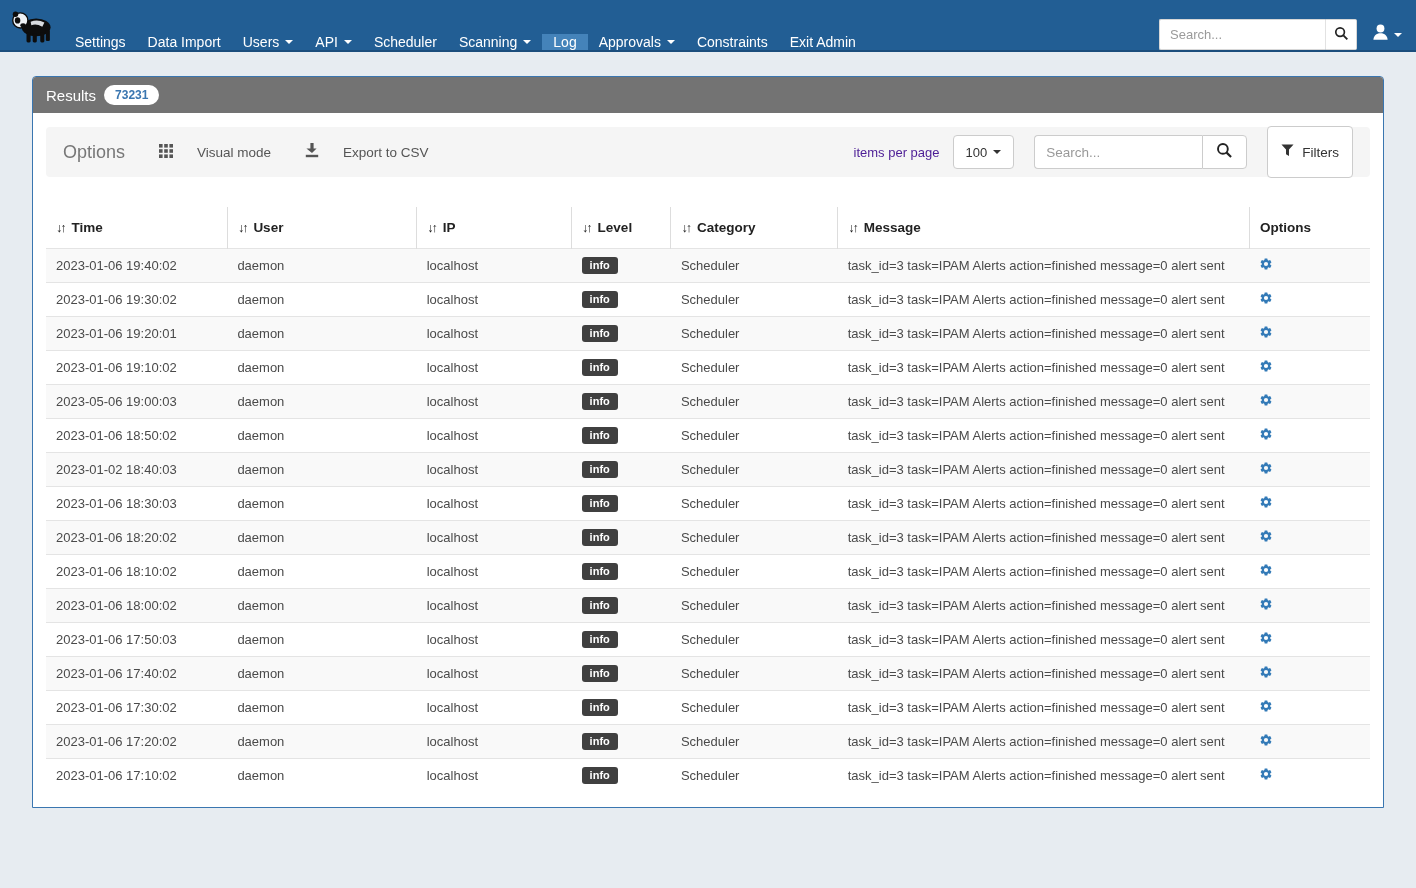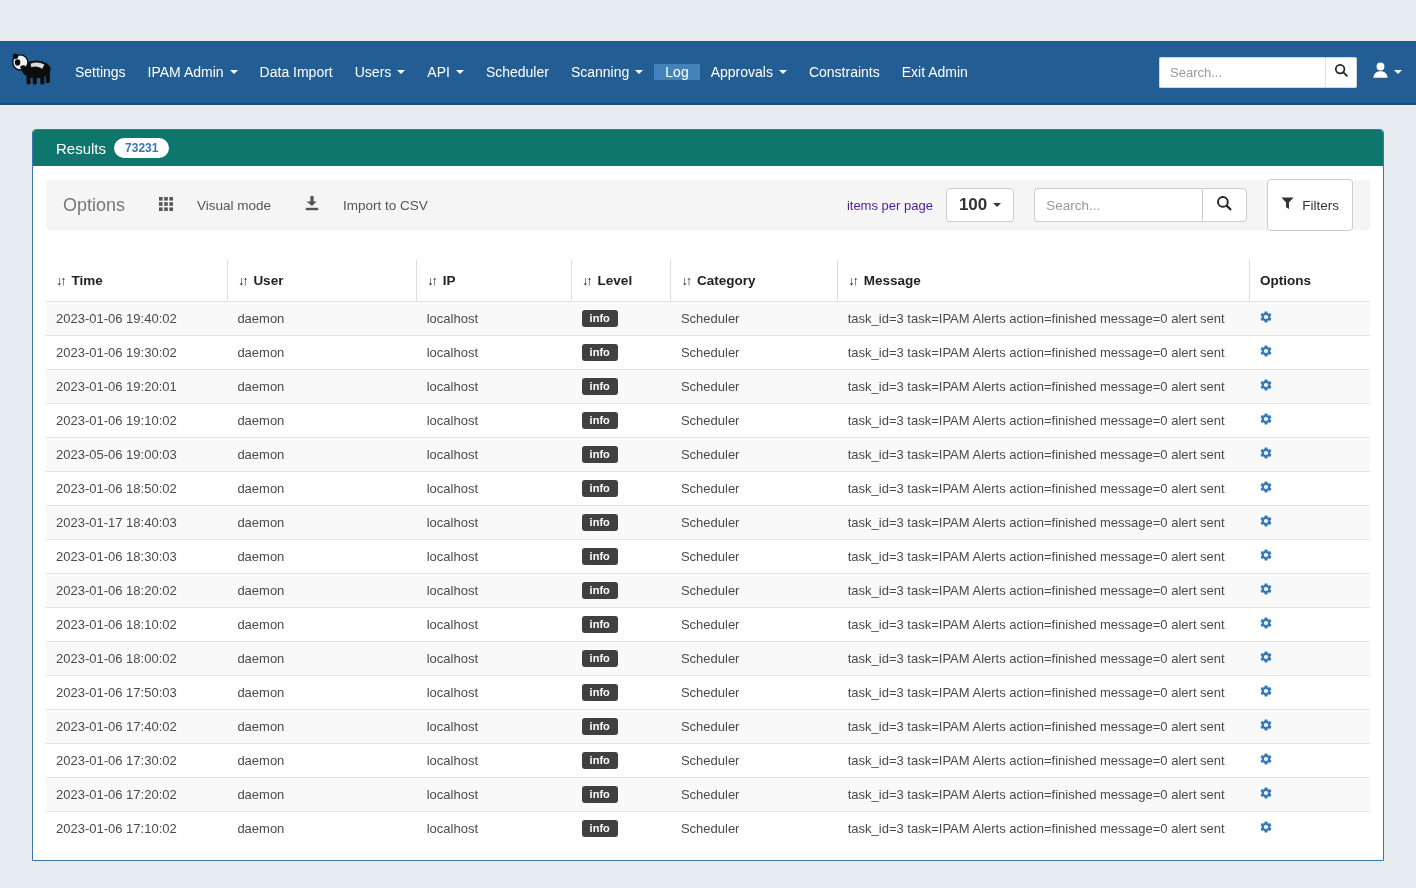--- a/index.html
+++ b/index.html
@@ -5,26 +5,25 @@
   * { box-sizing: border-box; margin: 0; padding: 0; }
   html, body { width: 1416px; height: 888px; overflow: hidden; }
   body {
     font-family: "Liberation Sans", "DejaVu Sans", sans-serif;
     background: #e7ecf1;
     color: #333;
   }
 
   
   .navbar {
-    height: 64px;
+    height: 52px;
     background: #225e94;
     border-bottom: 2px solid #1b4d7c;
     display: flex;
-    align-items: center;
-    margin-top: 41px;
+    align-items: flex-end;
   }
   .navbar-logo {
     width: 64px;
     display: flex; align-items: center; justify-content: center;
     cursor: pointer;
   }
   .navbar-menu { display: flex; align-items: stretch; }
   .nav-item {
     display: flex; align-items: center;
     padding: 0 11px;
@@ -84,23 +83,23 @@
   .page-title { font-size: 19px; color: #72767b; font-weight: normal; }
 
   
   .panel {
     margin-top: 24px;
     border: 1px solid #3a76b0;
     border-radius: 4px 4px 0 0;
     background: #ffffff;
   }
   .panel-heading {
-    background: #0f766e;
+    background: #737373;
     color: #ffffff;
-    padding: 8px 23px;
+    padding: 8px 13px;
     border-radius: 3px 3px 0 0;
     display: flex; align-items: center;
     font-size: 15px;
   }
   .count-badge {
     margin-left: 8px;
     background: #ffffff;
     color: #3a76b0;
     font-size: 12px;
     font-weight: bold;
@@ -127,26 +126,25 @@
     background: none; border: none; font-family: inherit;
   }
   .options-spacer { flex: 1; }
   .ipp-label { font-size: 13px; color: #4c1d95; margin-right: 13px; }
   .ipp-select {
     height: 34px;
     background: #fff;
     border: 1px solid #ccc;
     border-radius: 4px;
     padding: 0 12px;
-    font-size: 17px; color: #333;
+    font-size: 13px; color: #333;
     display: flex; align-items: center;
     cursor: pointer;
     margin-right: 20px;
     font-family: inherit;
-    font-weight: bold;
   }
   .ipp-select .caret { border-top-color: #333; }
   .table-search-group { display: flex; align-items: stretch; margin-right: 20px; }
   .table-search-input {
     width: 168px; height: 34px;
     border: 1px solid #ccc; border-right: none;
     border-radius: 4px 0 0 4px;
     padding: 0 11px;
     font-size: 13.5px; color: #333;
     font-family: inherit;
@@ -244,24 +242,20 @@
         <path d="M30 16 Q40 12 50 17 L47 23 Q38 18 31 21 Z" fill="#eef2f6" opacity="0.9"></path>
       </svg>
     </span>
   </div>
   <div class="navbar-menu">
       <a class="nav-item">
     <span>Settings</span>
 
   </a>
       <a class="nav-item">
-    <span>IPAM Admin</span>
-    <span class="caret"></span>
-  </a>
-      <a class="nav-item">
     <span>Data Import</span>
 
   </a>
       <a class="nav-item">
     <span>Users</span>
     <span class="caret"></span>
   </a>
       <a class="nav-item">
     <span>API</span>
     <span class="caret"></span>
@@ -347,21 +341,21 @@
           <span>Visual mode</span>
         </button>
 
         <button class="toolbar-link">
           <span>
             <svg width="14" height="15" viewBox="0 0 14 15">
               <path d="M5.4 0h3.2v5.4h3L7 10 1.4 5.4h4z" fill="#555"></path>
               <rect x="0.8" y="11.8" width="12.4" height="2.4" fill="#555"></rect>
             </svg>
           </span>
-          <span>Import to CSV</span>
+          <span>Export to CSV</span>
         </button>
 
         <span class="options-spacer"></span>
 
         <span class="ipp-label">items per page</span>
         <button class="ipp-select">
           <span>100</span>
           <span class="caret"></span>
         </button>
 
@@ -519,21 +513,21 @@
       <button class="gear-btn">
         <span>
           <svg width="14" height="14" viewBox="0 0 24 24" fill="#337ab7">
             <path d="M19.14 12.94c.04-.3.06-.61.06-.94 0-.32-.02-.64-.07-.94l2.03-1.58a.49.49 0 0 0 .12-.61l-1.92-3.32a.49.49 0 0 0-.59-.22l-2.39.96c-.5-.38-1.03-.7-1.62-.94l-.36-2.54a.484.484 0 0 0-.48-.41h-3.84c-.24 0-.43.17-.47.41l-.36 2.54c-.59.24-1.13.57-1.62.94l-2.39-.96a.49.49 0 0 0-.59.22L2.74 8.87c-.12.21-.08.47.12.61l2.03 1.58c-.05.3-.09.63-.09.94s.02.64.07.94l-2.03 1.58a.49.49 0 0 0-.12.61l1.92 3.32c.12.22.37.29.59.22l2.39-.96c.5.38 1.03.7 1.62.94l.36 2.54c.05.24.24.41.48.41h3.84c.24 0 .44-.17.47-.41l.36-2.54c.59-.24 1.13-.56 1.62-.94l2.39.96c.22.08.47 0 .59-.22l1.92-3.32a.49.49 0 0 0-.12-.61l-2.01-1.58zM12 15.6A3.61 3.61 0 0 1 8.4 12 3.61 3.61 0 0 1 12 8.4a3.61 3.61 0 0 1 3.6 3.6 3.61 3.61 0 0 1-3.6 3.6z"></path>
           </svg>
         </span>
       </button>
     </td>
   </tr>
             <tr>
-    <td>2023-01-17 18:40:03</td>
+    <td>2023-01-02 18:40:03</td>
     <td>daemon</td>
     <td>localhost</td>
     <td><span class="badge-info">info</span></td>
     <td>Scheduler</td>
     <td>task_id=3 task=IPAM Alerts action=finished message=0 alert sent</td>
     <td>
       <button class="gear-btn">
         <span>
           <svg width="14" height="14" viewBox="0 0 24 24" fill="#337ab7">
             <path d="M19.14 12.94c.04-.3.06-.61.06-.94 0-.32-.02-.64-.07-.94l2.03-1.58a.49.49 0 0 0 .12-.61l-1.92-3.32a.49.49 0 0 0-.59-.22l-2.39.96c-.5-.38-1.03-.7-1.62-.94l-.36-2.54a.484.484 0 0 0-.48-.41h-3.84c-.24 0-.43.17-.47.41l-.36 2.54c-.59.24-1.13.57-1.62.94l-2.39-.96a.49.49 0 0 0-.59.22L2.74 8.87c-.12.21-.08.47.12.61l2.03 1.58c-.05.3-.09.63-.09.94s.02.64.07.94l-2.03 1.58a.49.49 0 0 0-.12.61l1.92 3.32c.12.22.37.29.59.22l2.39-.96c.5.38 1.03.7 1.62.94l.36 2.54c.05.24.24.41.48.41h3.84c.24 0 .44-.17.47-.41l.36-2.54c.59-.24 1.13-.56 1.62-.94l2.39.96c.22.08.47 0 .59-.22l1.92-3.32a.49.49 0 0 0-.12-.61l-2.01-1.58zM12 15.6A3.61 3.61 0 0 1 8.4 12 3.61 3.61 0 0 1 12 8.4a3.61 3.61 0 0 1 3.6 3.6 3.61 3.61 0 0 1-3.6 3.6z"></path>

